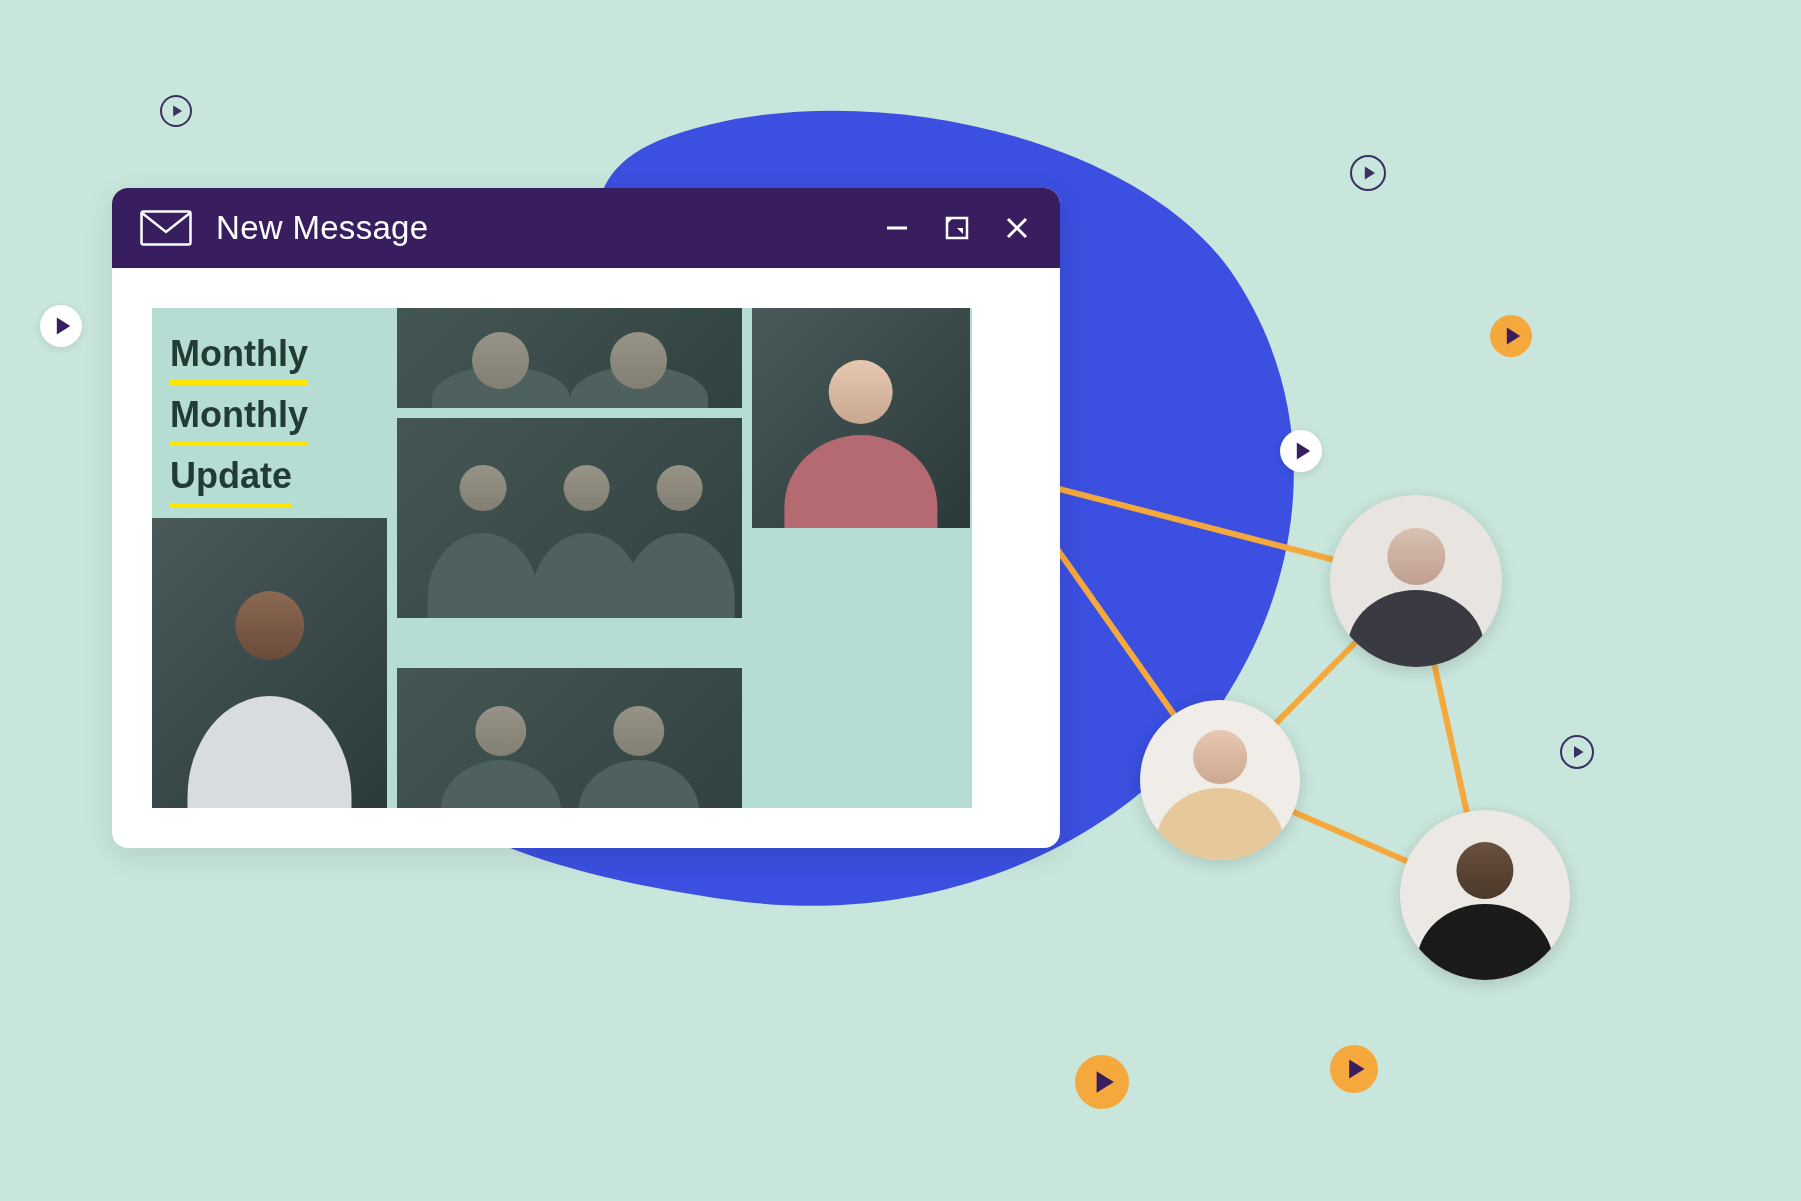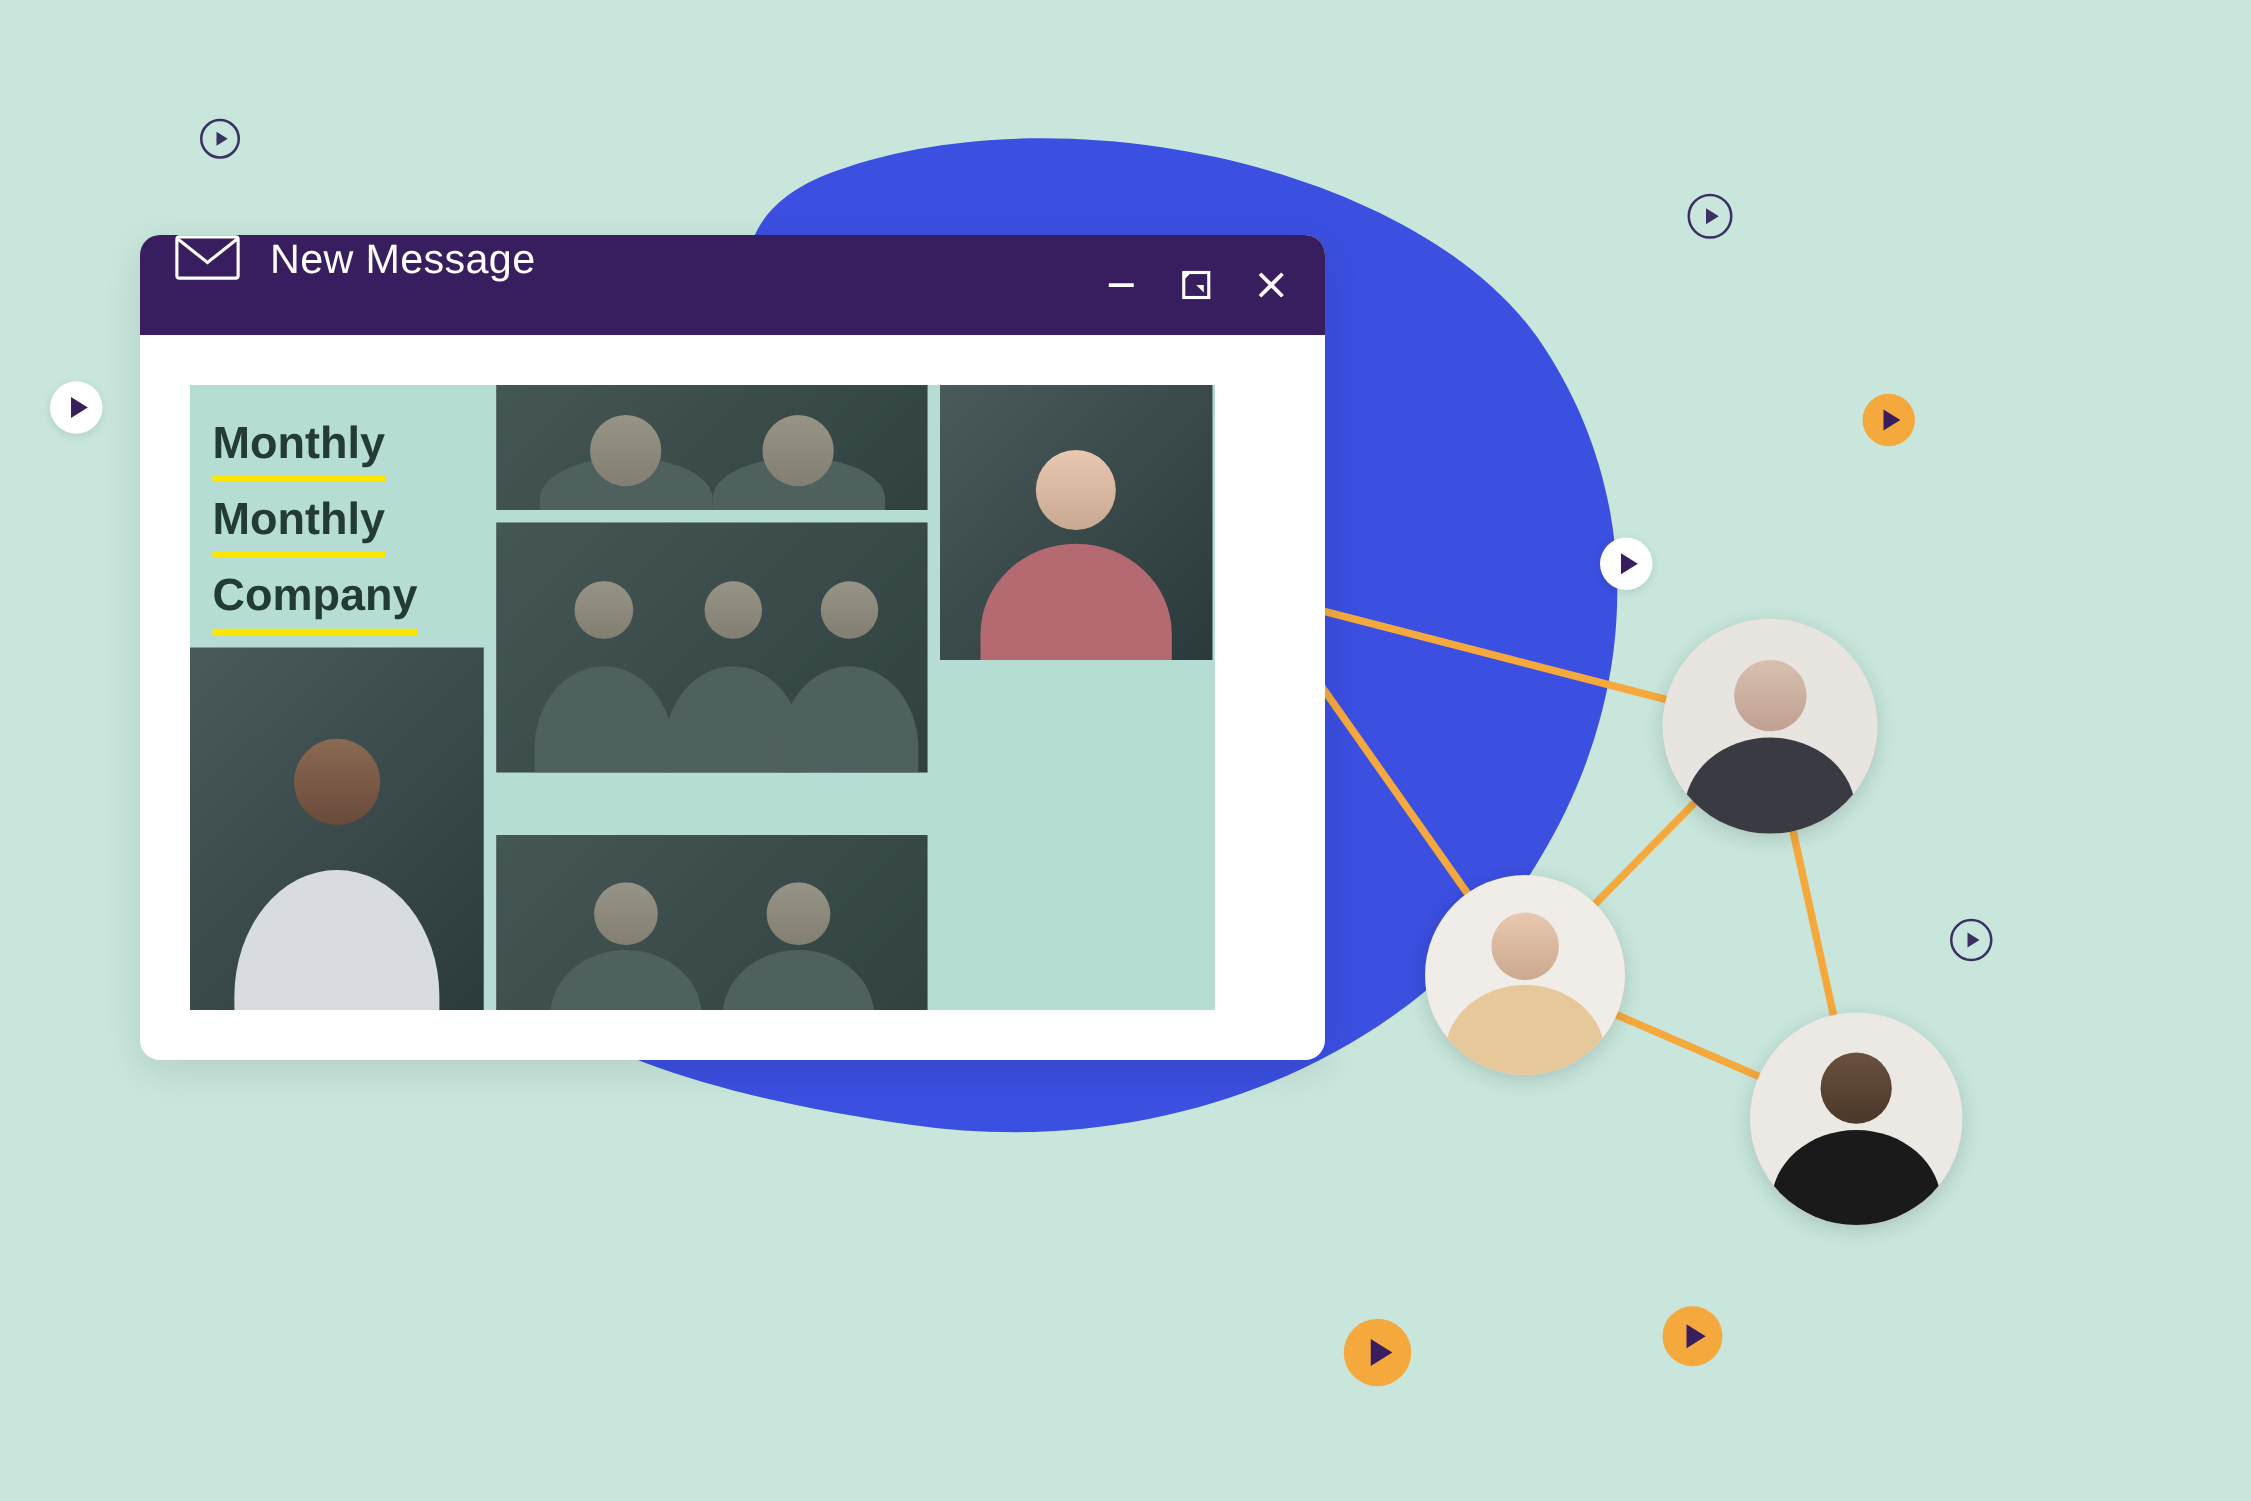--- a/index.html
+++ b/index.html
@@ -34,20 +34,21 @@
     background: #fff;
     border-radius: 16px;
     overflow: hidden;
     z-index: 5;
     box-shadow: 0 8px 30px rgba(0,0,0,0.1);
   }
   .titlebar {
     background: #381e5e;
     height: 80px;
     display: flex;
+    align-items: center;
     padding: 0 28px;
     color: #fff;
   }
   .mail-icon {
     width: 52px;
     height: 36px;
     display: flex;
     align-items: center;
     justify-content: center;
     margin-right: 24px;
@@ -256,21 +257,21 @@
           </svg>
       </span>
     </div>
   </div>
 
   <div class="content">
     <div class="collage">
       <div class="heading-cell">
         <div><span class="heading-line">Monthly</span></div>
         <div><span class="heading-line">Monthly</span></div>
-        <div><span class="heading-line">Company</span></div>
+        <div><span class="heading-line">Update</span></div>
       </div>
       <div class="photo photo-a">
         <div class="silhouette">
             <div class="body"></div>
             <div class="head"></div>
           </div>
       </div>
       <div class="photo desat photo-b">
         <div class="silhouette" style="left:30%;width:40%;">
             <div class="body"></div>

